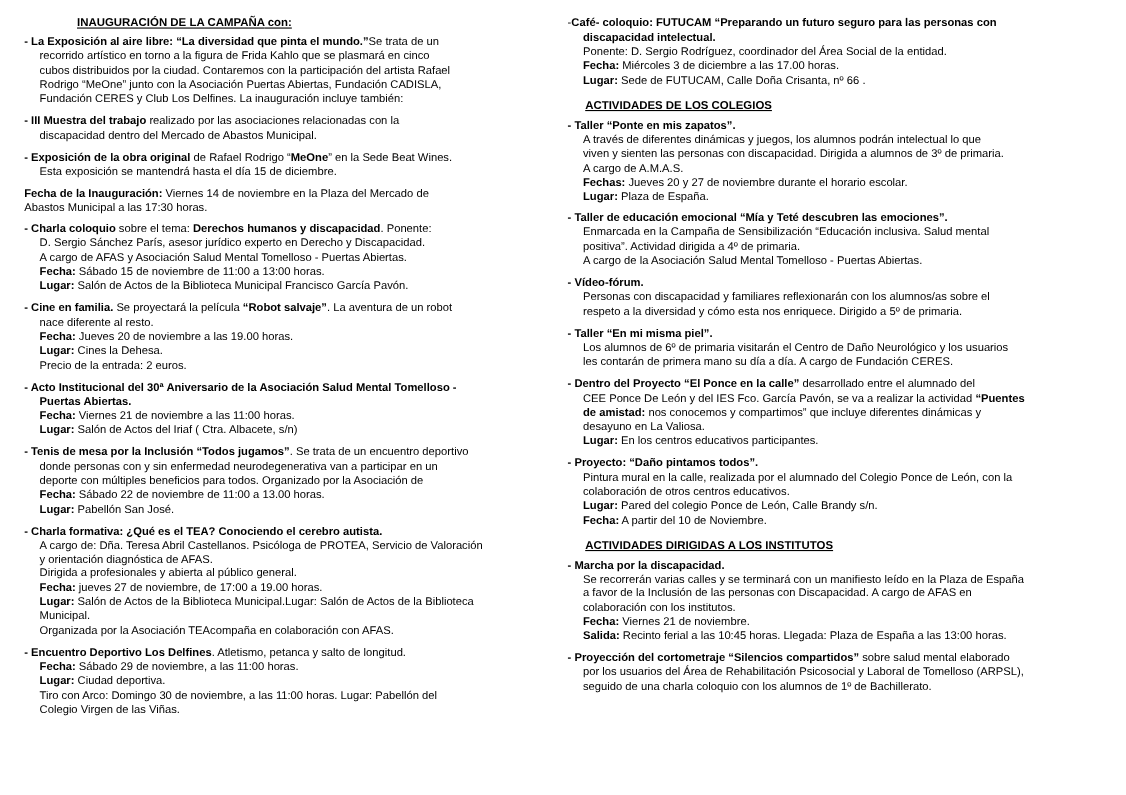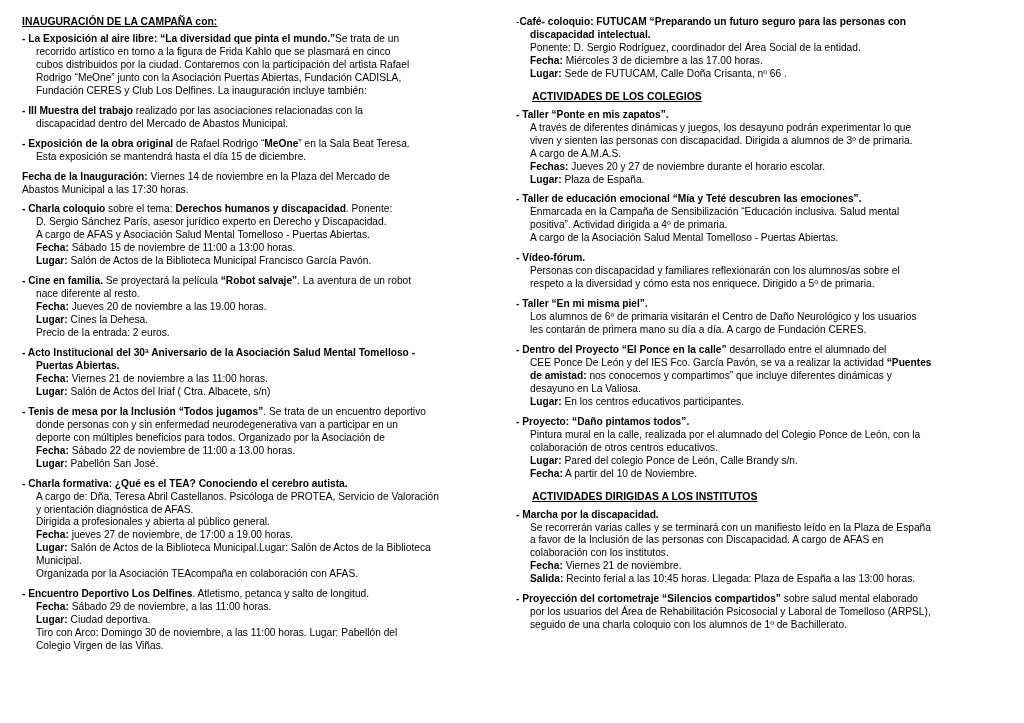--- a/index.html
+++ b/index.html
@@ -26,20 +26,21 @@
   }
   .col {
     width: 468px;
     flex: 0 0 468px;
   }
   .heading {
     font-weight: bold;
     text-decoration: underline;
     margin-bottom: 6px;
     font-size: 10.4px;
+    margin-left: 48px;
   }
   .heading .plain {
     font-weight: bold;
     text-decoration: none;
   }
   .item {
     margin-bottom: 7px;
     padding-left: 14px;
     line-height: 1.27;
     text-align: left;
@@ -76,21 +77,21 @@
           <div class="line"><span>recorrido artístico en torno a la figura de Frida Kahlo que se plasmará en cinco</span></div>
           <div class="line"><span>cubos distribuidos por la ciudad.  Contaremos con la participación del artista Rafael</span></div>
           <div class="line"><span>Rodrigo “MeOne” junto con la Asociación Puertas Abiertas, Fundación CADISLA,</span></div>
           <div class="line"><span>Fundación CERES y Club Los Delfines. La inauguración incluye también:</span></div>
         </div>
         <div class="item">
           <div class="line first-line-hang"><span class="b">- </span><span class="b">III Muestra del trabajo</span><span> realizado por las asociaciones relacionadas con la</span></div>
           <div class="line"><span>discapacidad dentro del Mercado de Abastos Municipal.</span></div>
         </div>
         <div class="item">
-          <div class="line first-line-hang"><span class="b">- </span><span class="b">Exposición de la obra original</span><span> de Rafael Rodrigo “</span><span class="b">MeOne</span><span>” en la Sala Beat Teresa.</span></div>
+          <div class="line first-line-hang"><span class="b">- </span><span class="b">Exposición de la obra original</span><span> de Rafael Rodrigo “</span><span class="b">MeOne</span><span>” en la Sede Beat Wines.</span></div>
           <div class="line"><span>Esta exposición se mantendrá hasta el día  15 de diciembre.</span></div>
         </div>
         <div class="item nodash">
           <div class="line"><span class="b">Fecha de la Inauguración:</span><span> Viernes 14 de noviembre en la Plaza del Mercado de</span></div>
           <div class="line"><span>Abastos Municipal a las 17:30 horas.</span></div>
         </div>
         <div class="item">
           <div class="line first-line-hang"><span class="b">- </span><span class="b">Charla coloquio</span><span> sobre el tema: </span><span class="b">Derechos humanos y discapacidad</span><span>. Ponente:</span></div>
           <div class="line"><span>D. Sergio Sánchez París, asesor jurídico experto en Derecho y Discapacidad.</span></div>
           <div class="line"><span>A cargo de AFAS y Asociación Salud Mental Tomelloso - Puertas Abiertas.</span></div>
@@ -145,21 +146,21 @@
           <div class="line"><span>Ponente: D. Sergio Rodríguez, coordinador del Área Social de la entidad.</span></div>
           <div class="line"><span class="b">Fecha:</span><span> Miércoles 3 de diciembre a las 17.00 horas.</span></div>
           <div class="line"><span class="b">Lugar:</span><span> Sede de FUTUCAM, Calle Doña Crisanta, nº 66 .</span></div>
         </div>
       </div>
 
     <div class="sectionhead">ACTIVIDADES DE LOS COLEGIOS</div>
     <div id="right-colegios">
         <div class="item">
           <div class="line first-line-hang"><span class="b">- </span><span class="b">Taller “Ponte en mis zapatos”.</span></div>
-          <div class="line"><span>A través de diferentes dinámicas y juegos, los desayuno podrán experimentar lo que</span></div>
+          <div class="line"><span>A través de diferentes dinámicas y juegos, los alumnos podrán intelectual lo que</span></div>
           <div class="line"><span>viven y sienten las personas con discapacidad. Dirigida a alumnos de 3º de primaria.</span></div>
           <div class="line"><span>A cargo de A.M.A.S.</span></div>
           <div class="line"><span class="b">Fechas:</span><span> Jueves 20 y 27 de noviembre durante el horario escolar.</span></div>
           <div class="line"><span class="b">Lugar:</span><span> Plaza de España.</span></div>
         </div>
         <div class="item">
           <div class="line first-line-hang"><span class="b">- </span><span class="b">Taller de educación emocional “Mía y Teté descubren las emociones”.</span></div>
           <div class="line"><span>Enmarcada en la Campaña de Sensibilización “Educación inclusiva. Salud mental</span></div>
           <div class="line"><span>positiva”. Actividad dirigida a 4º de primaria.</span></div>
           <div class="line"><span>A cargo de la Asociación Salud Mental Tomelloso - Puertas Abiertas.</span></div>

